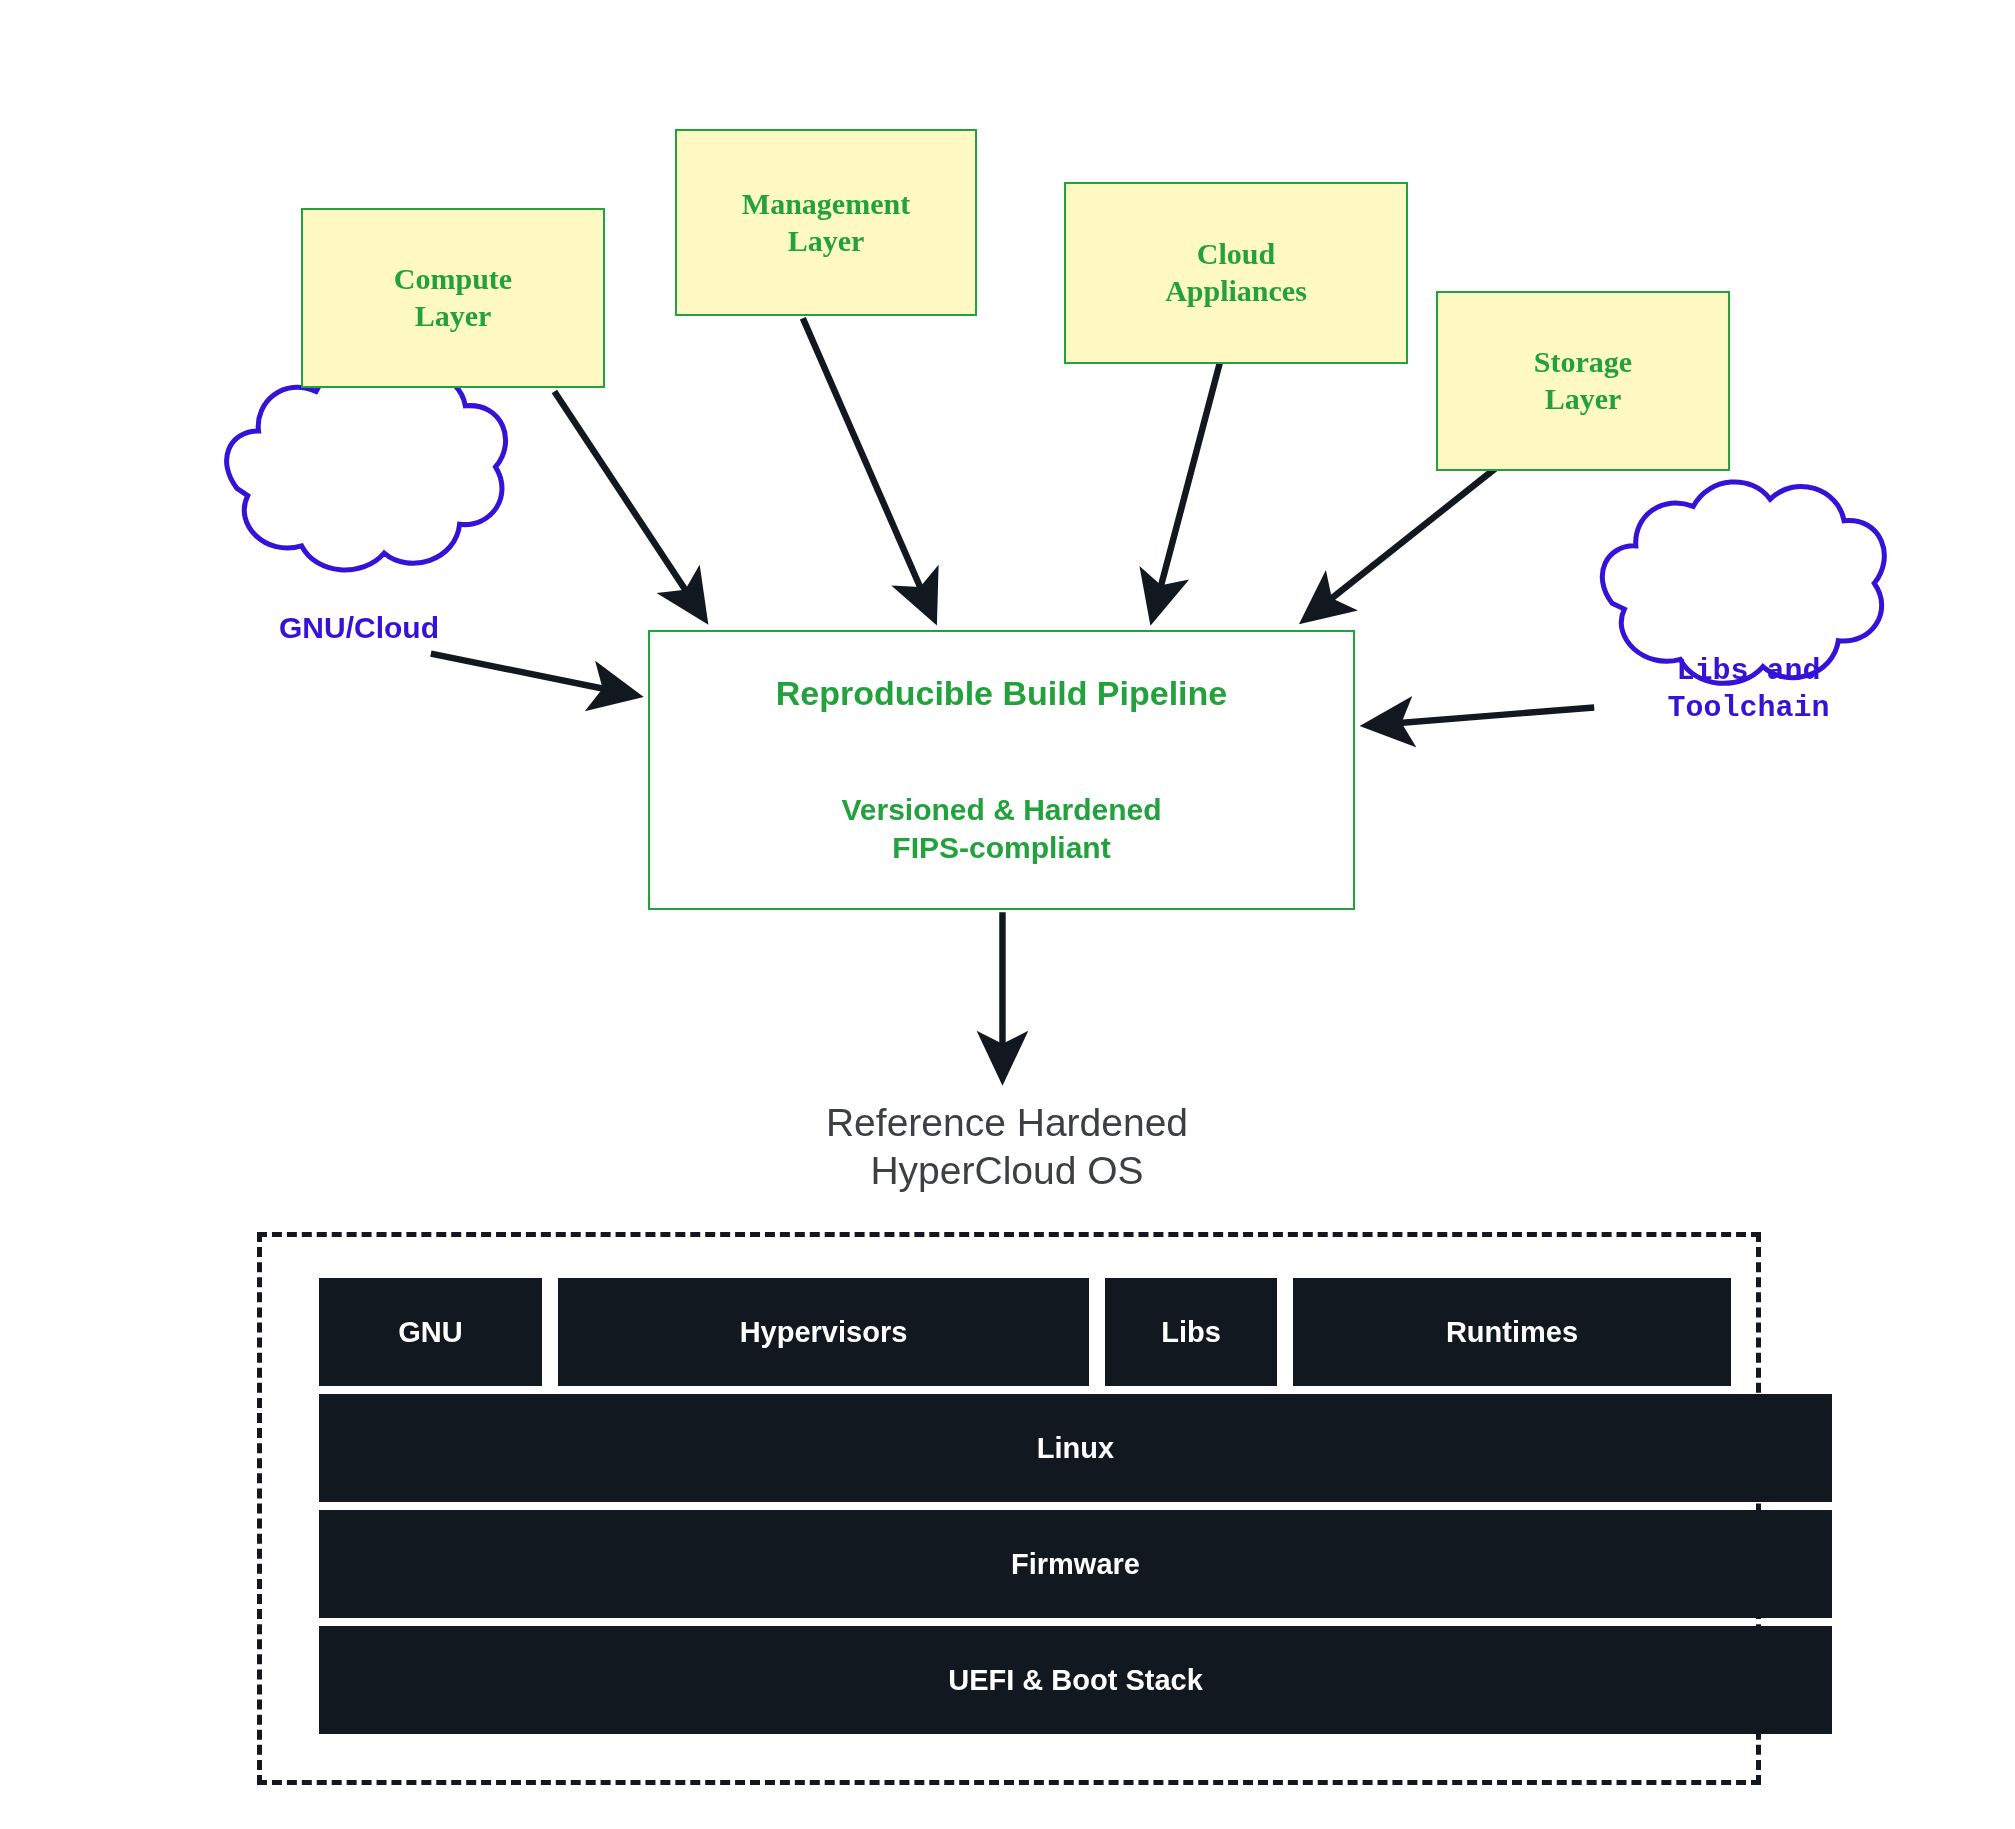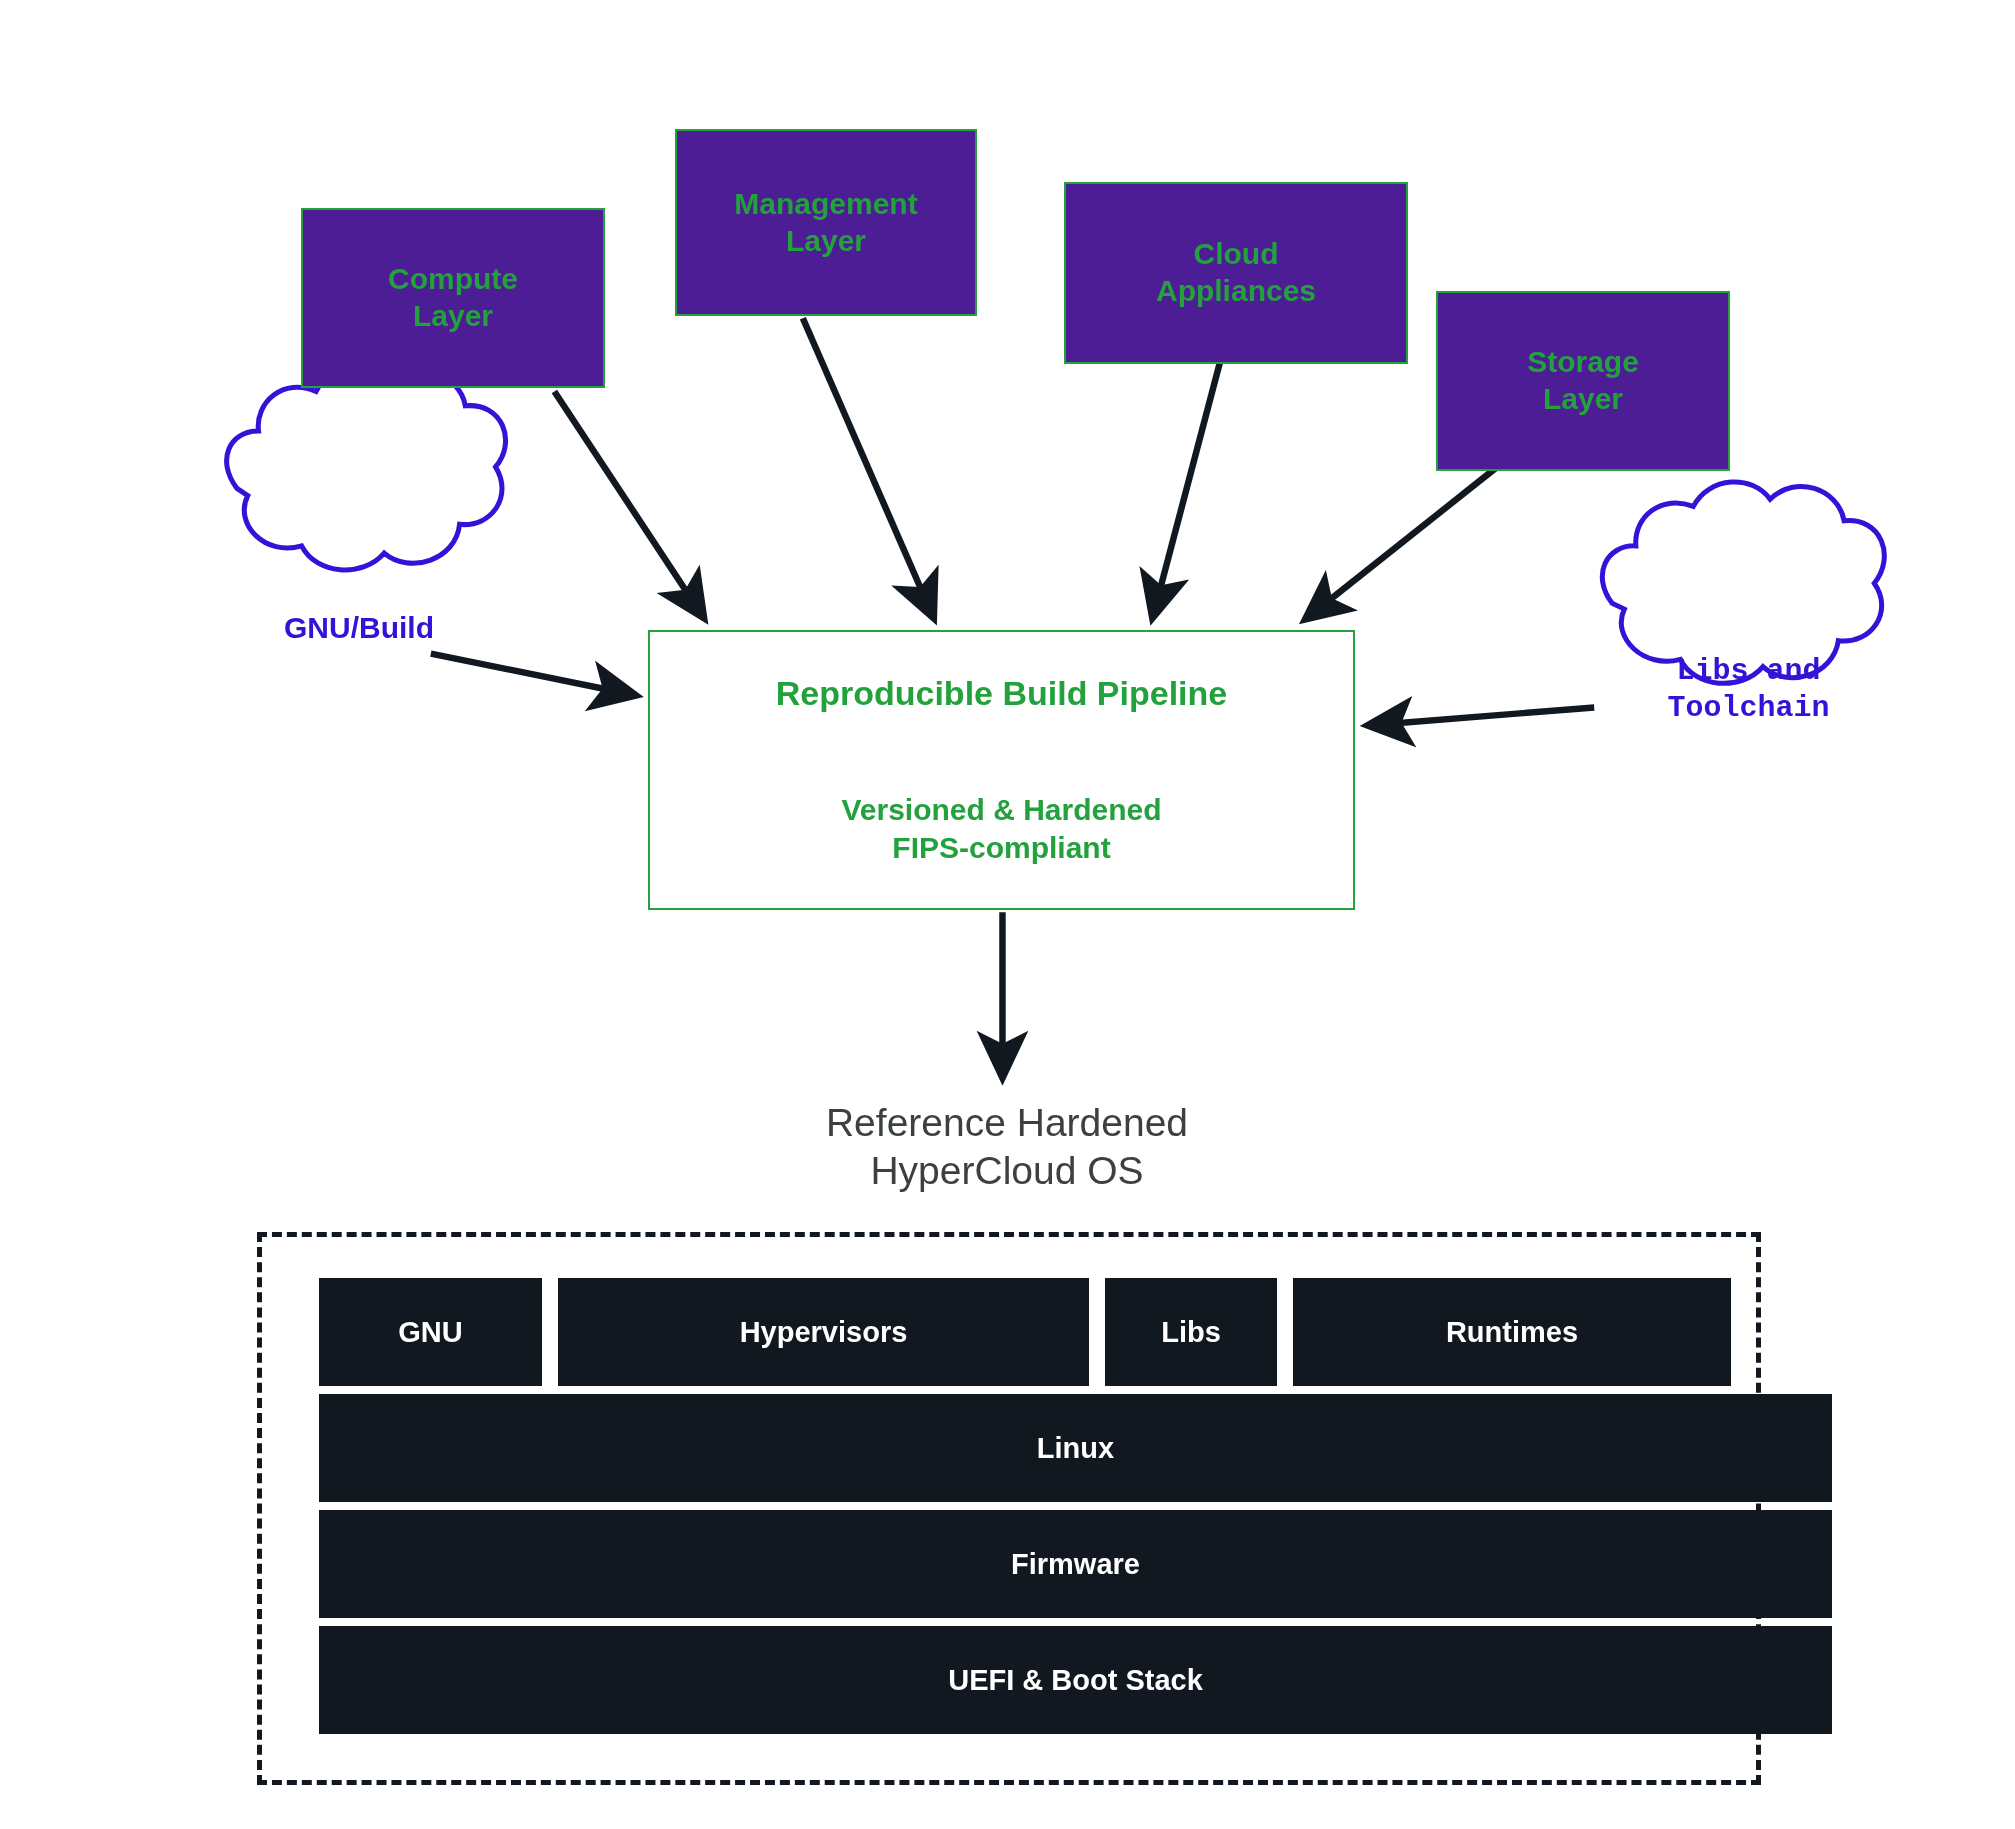--- a/index.html
+++ b/index.html
@@ -23,30 +23,31 @@
   svg.arrows {
     position: absolute;
     left: 0; top: 0;
     width: 2015px;
     height: 1830px;
     pointer-events: none;
   }
   .src-box {
     position: absolute;
     border: 2.9px solid #22a13c;
-    background: #4c1d95;
+    background: #fef9c3;
     color: #22a13c;
     font-weight: bold;
     display: flex;
     align-items: center;
     justify-content: center;
     text-align: center;
     line-height: 1.22;
     font-size: 30px;
     box-sizing: border-box;
+    font-family: Liberation Serif, serif;
   }
   .cloud-label {
     position: absolute;
     color: #3412d8;
     font-weight: bold;
     font-size: 30px;
     text-align: center;
     line-height: 1.22;
     display: flex;
     align-items: center;
@@ -199,21 +200,21 @@
   </div>
 
   <div class="src-box" style="left:1436px; top:291px; width:294px; height:180px;">
     <span>
       <span>Storage</span><br>
       <span>Layer</span>
     </span>
   </div>
 
   <div class="cloud-label" style="left:237px; top:603px; width:244px; height:50px;">
-    <span>GNU/Build</span>
+    <span>GNU/Cloud</span>
   </div>
 
   <div class="cloud-label" style="left:1630px; top:650px; width:237px; height:79px;font-family:Liberation Mono, monospace;">
     <span>
       <span>Libs and</span><br>
       <span>Toolchain</span>
     </span>
   </div>
 
   <div id="pipeline-box">

